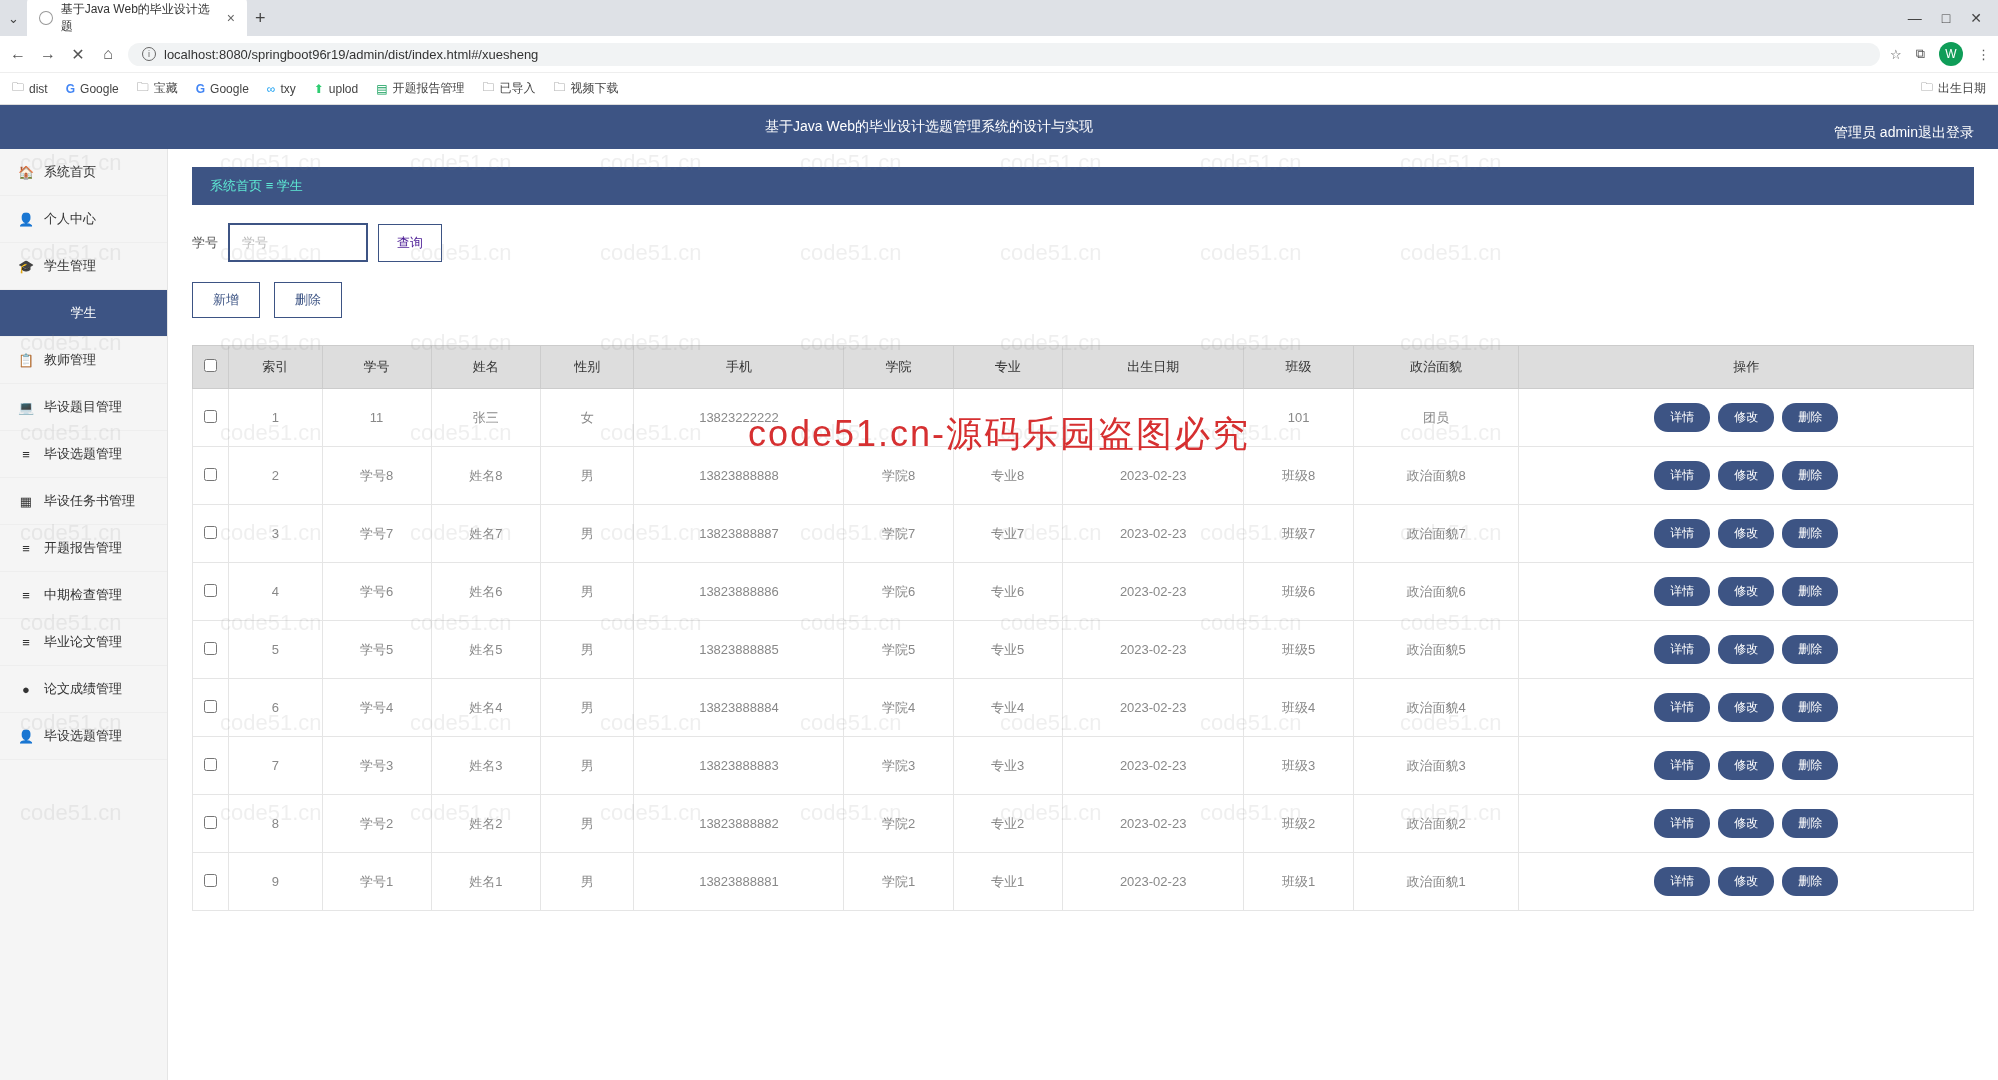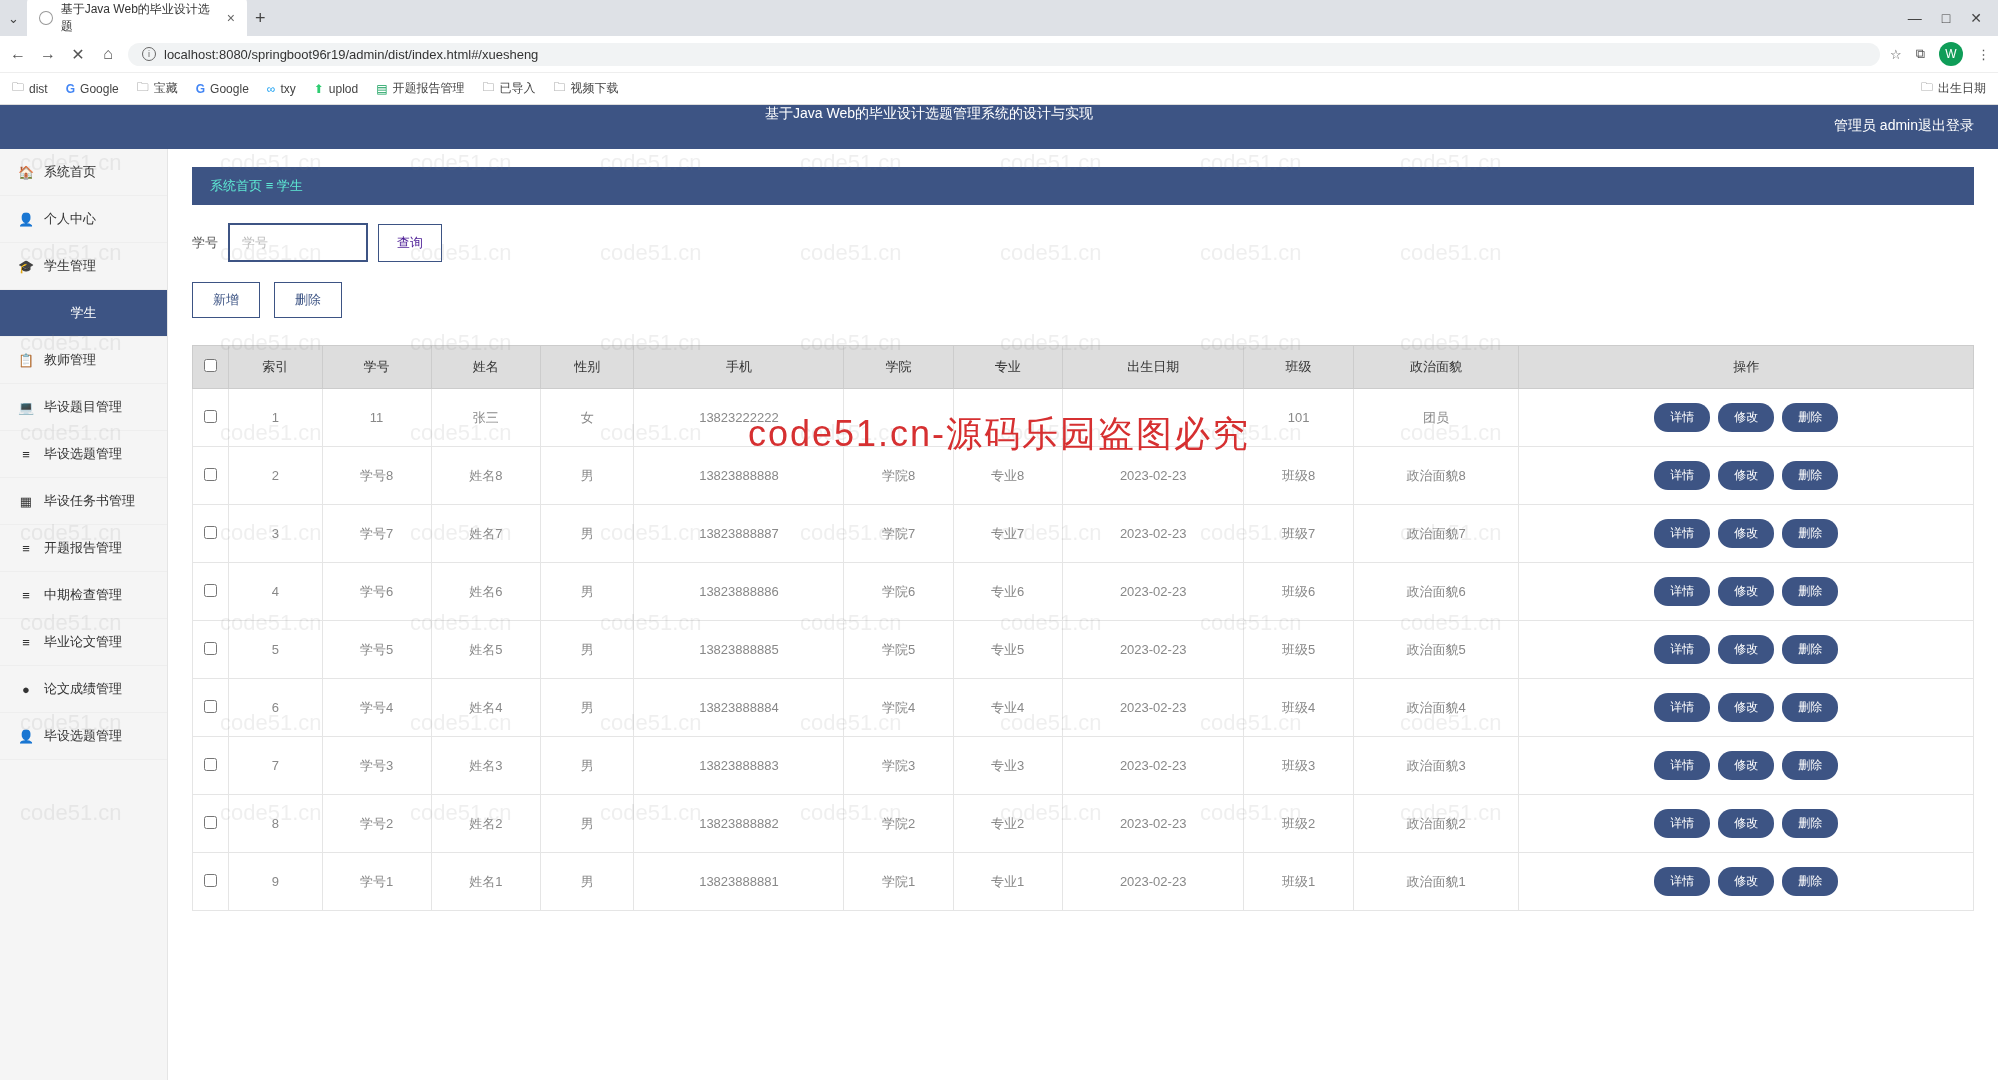--- a/index.html
+++ b/index.html
@@ -26,21 +26,21 @@
 .bookmarks-bar { display: flex; align-items: center; height: 32px; padding: 0 12px; gap: 18px; font-size: 12px; color: #444; border-top: 1px solid #eee; }
 .bookmark { display: flex; align-items: center; gap: 5px; cursor: pointer; }
 .bk-folder { color: #666; }
 .bk-g { color: #4285f4; font-weight: bold; }
 .bk-bird { color: #1da1f2; }
 .bk-up { color: #2ecc71; }
 .bk-green { color: #0f9d58; }
 .bookmarks-right { margin-left: auto; }
 
 
-.app-header { background: #3d5484; color: #fff; height: 44px; display: flex; padding: 0 24px; }
+.app-header { background: #3d5484; color: #fff; height: 44px; display: flex; align-items: center; padding: 0 24px; }
 .app-title { flex: 1; text-align: center; font-size: 14px; }
 .user-area { display: flex; font-size: 14px; margin-top: 12px; }
 .user-area span { cursor: pointer; }
 
 
 .app-body { display: flex; height: calc(1080px - 36px - 36px - 32px - 44px); }
 .sidebar { width: 168px; background: #f5f5f5; border-right: 1px solid #e5e5e5; overflow-y: auto; }
 .menu-item { display: flex; align-items: center; gap: 10px; padding: 14px 18px; font-size: 13px; color: #333; cursor: pointer; border-bottom: 1px solid #eee; }
 .menu-item.sub { padding-left: 36px; background: #fff; }
 .menu-item.active { background: #3d5484; color: #fff; justify-content: center; padding-left: 18px; }

